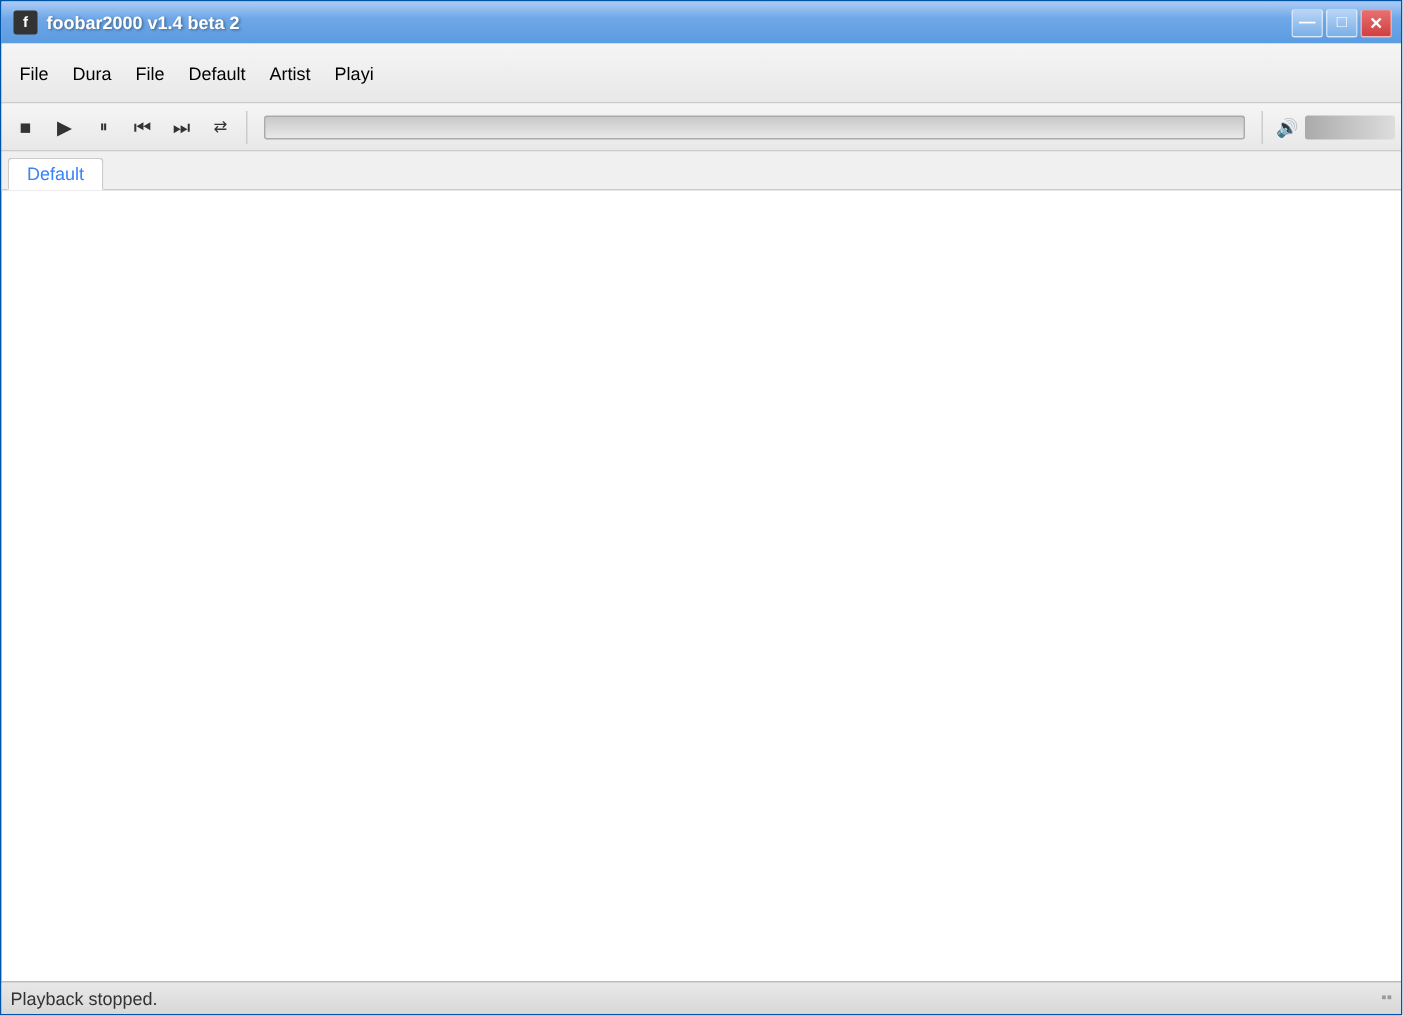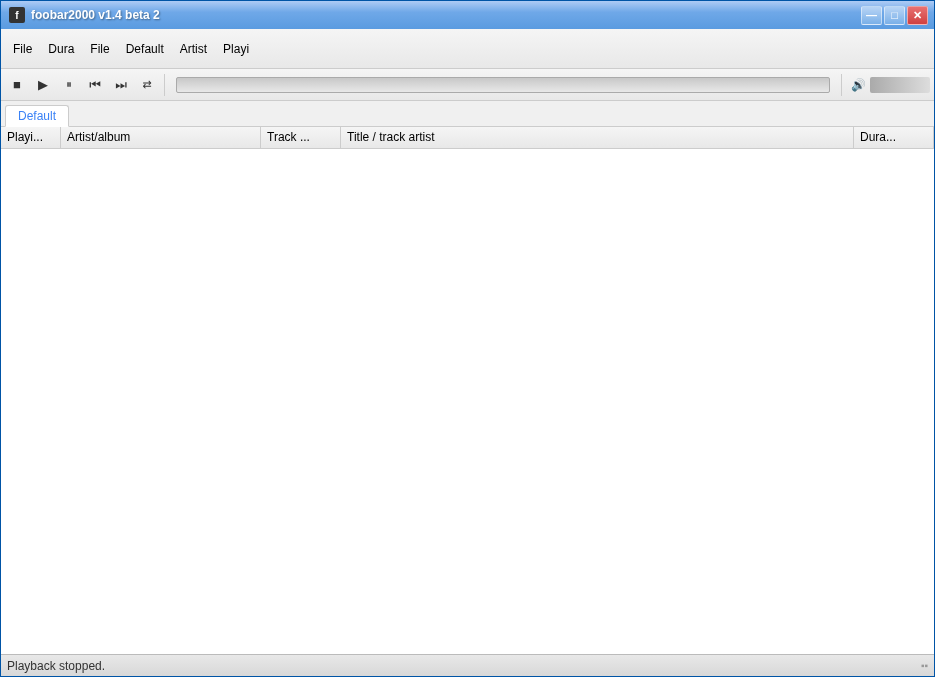--- a/index.html
+++ b/index.html
@@ -301,27 +301,20 @@
       <span style="font-size:12px;color:#555;">🔊</span>
       <div class="volume-slider"></div>
     </div>
   </div>
 
   <div class="tab-bar">
     <div class="tab active">Default</div>
   </div>
 
   <div class="playlist-area">
-    <div class="playlist-header">
-      <div class="playlist-col-header col-playing">Playi...</div>
-      <div class="playlist-col-header col-artist">Artist/album</div>
-      <div class="playlist-col-header col-track">Track ...</div>
-      <div class="playlist-col-header col-title">Title / track artist</div>
-      <div class="playlist-col-header col-duration">Dura...</div>
-    </div>
     <div class="playlist-body"></div>
   </div>
 
   <div class="status-bar">
     <span class="status-text">Playback stopped.</span>
     <span class="status-right">▪▪</span>
   </div>
 
 </div>
 

